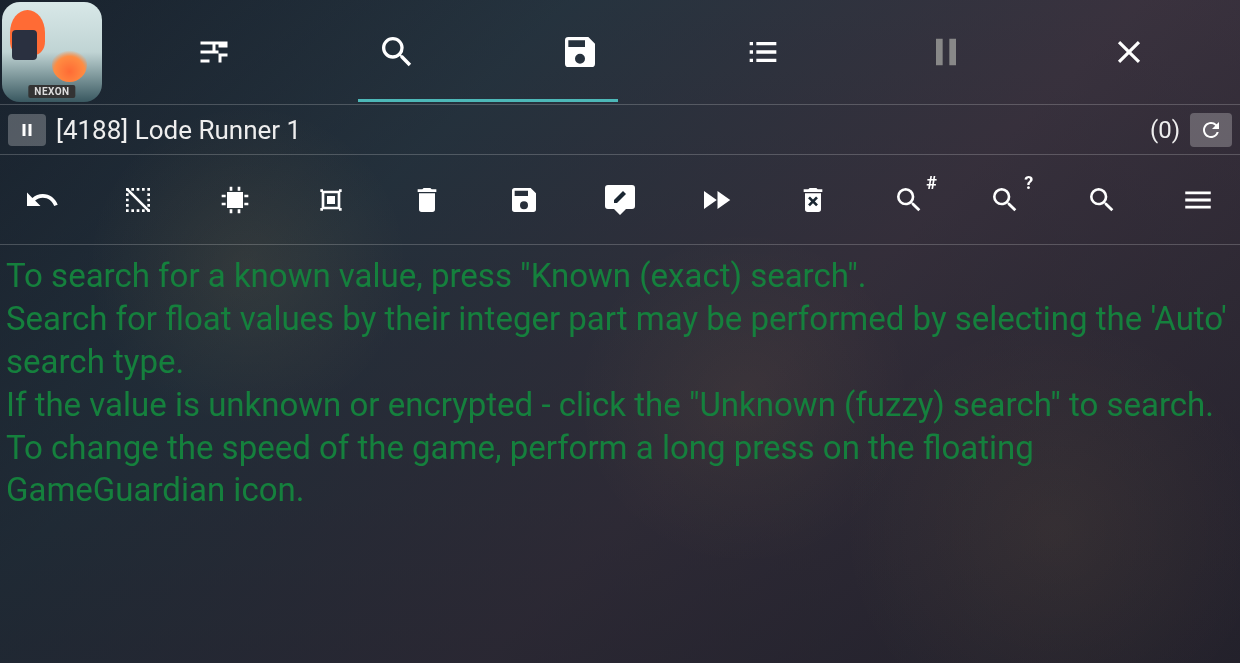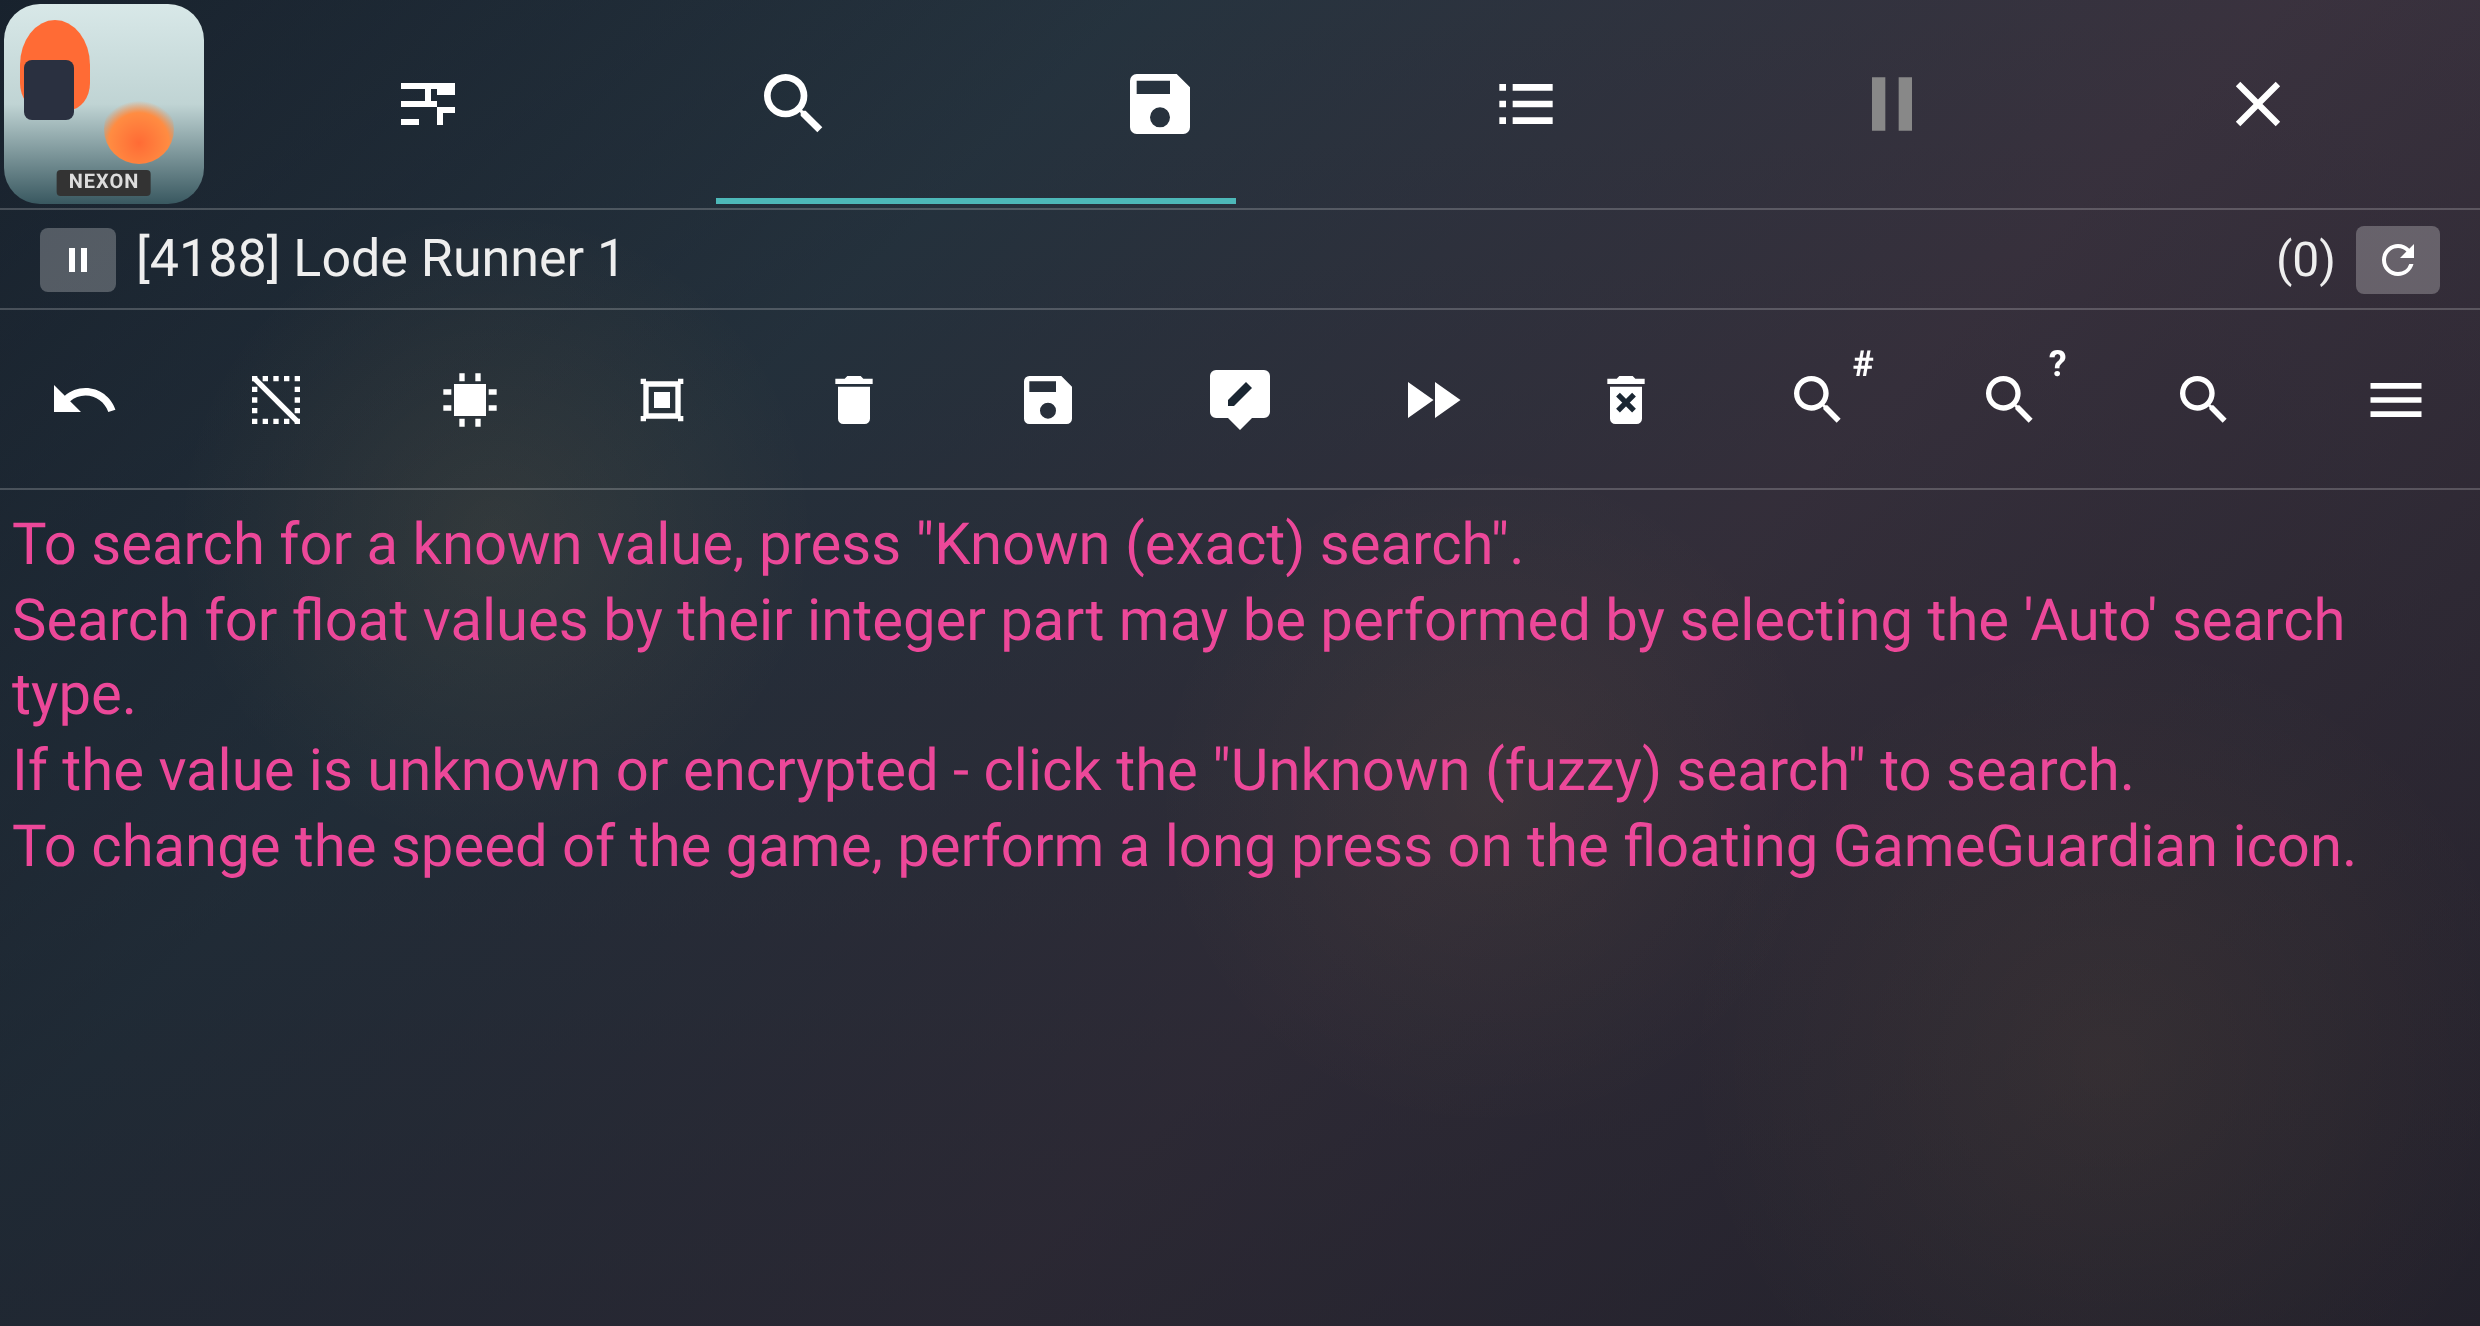--- a/index.html
+++ b/index.html
@@ -102,21 +102,21 @@
   bottom: 2px;
   left: 358px;
   width: 260px;
   height: 3px;
   background: #4db8b8;
 }
 .process-bar {
   display: flex;
   align-items: center;
   height: 50px;
-  padding: 0 20px;
+  padding: 0 8px;
   position: relative;
   z-index: 2;
   border-bottom: 1px solid rgba(255,255,255,0.2);
 }
 .pause-badge {
   width: 38px;
   height: 32px;
   background: rgba(255,255,255,0.25);
   border-radius: 4px;
   display: flex;
@@ -157,23 +157,23 @@
 .tool-btn {
   width: 44px;
   height: 44px;
   display: flex;
   align-items: center;
   justify-content: center;
   cursor: pointer;
 }
 .help-text {
   padding: 10px 6px;
-  font-size: 29px;
+  font-size: 33px;
   line-height: 1.3;
-  color: #ec4899;
+  color: #15803d;
   position: relative;
   z-index: 2;
 }
 svg { display: block; }
 .icon-white { fill: #fff; }
 .icon-stroke { stroke: #fff; fill: none; }
 </style>
 </head>
 <body>
 

